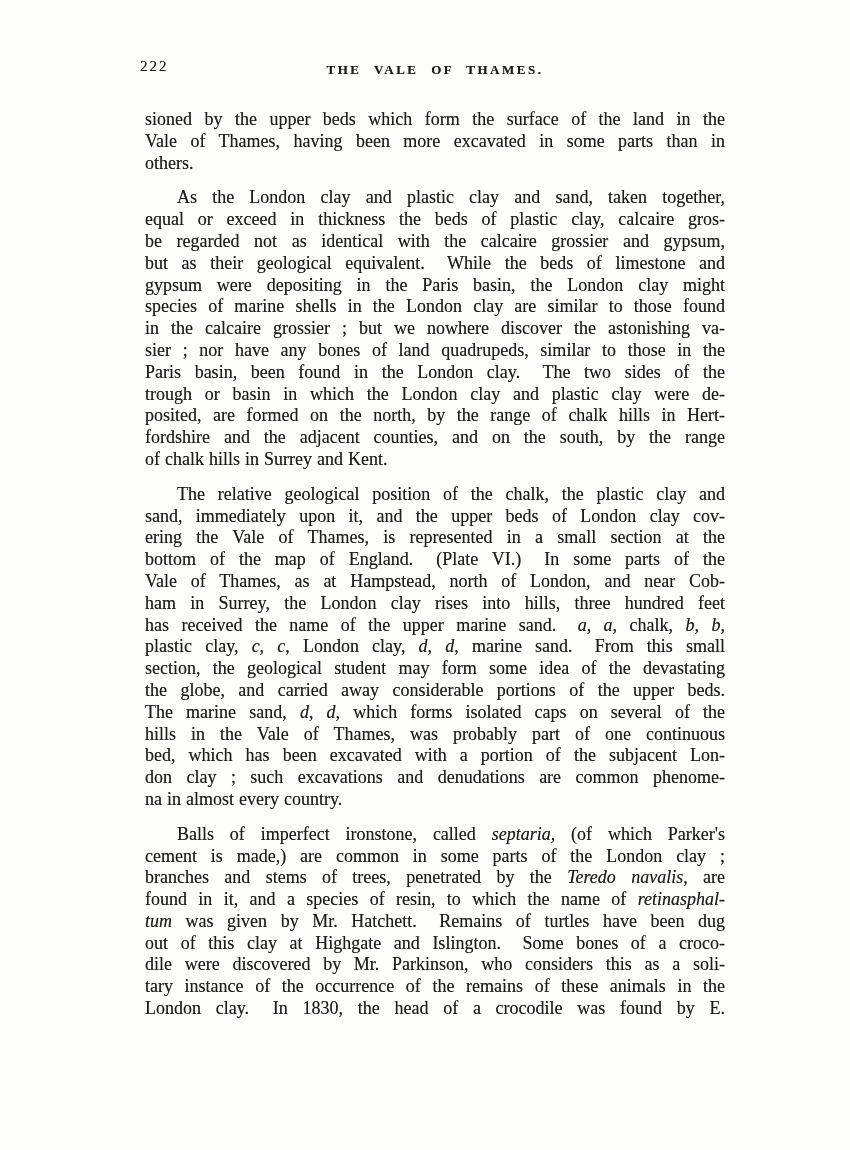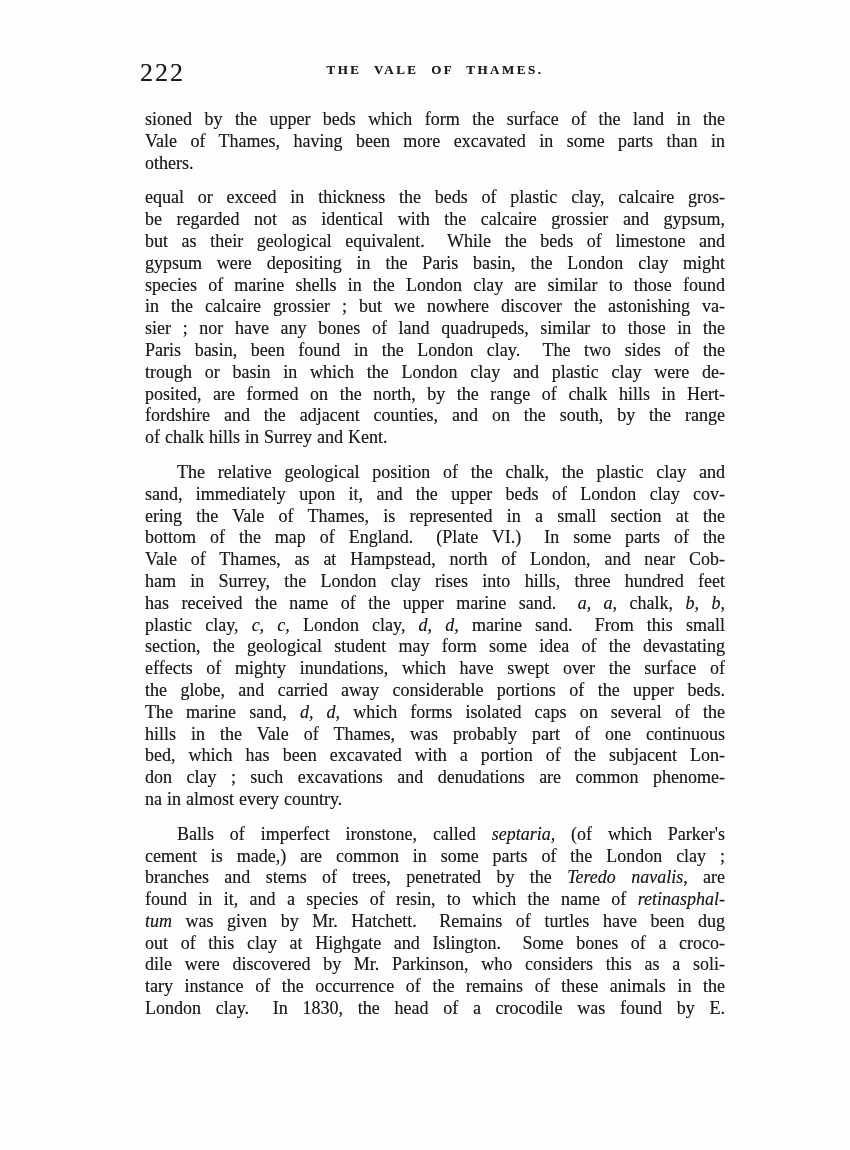--- a/index.html
+++ b/index.html
@@ -15,21 +15,21 @@
     font-family: "Liberation Serif", "DejaVu Serif", serif;
     color: #1d1c1a;
   }
   .header {
     position: absolute;
     left: 132px; top: 58px;
     width: 606px; height: 28px;
   }
   .page-num {
     position: absolute; left: 8px; top: 0;
-    font-size: 26px; letter-spacing: 2px;
+    font-size: 15px; letter-spacing: 2px;
     text-shadow: 0 0 0.5px rgba(20,20,20,0.6);
   }
   .running-title {
     display: block; text-align: center;
     font-size: 13px; font-weight: bold;
     letter-spacing: 2.5px; word-spacing: 7px;
     padding-top: 4px;
     text-shadow: 0 0 0.4px rgba(20,20,20,0.55);
   }
   .text-block {
@@ -60,20 +60,21 @@
     <span class="page-num">222</span>
     <span class="running-title">THE VALE OF THAMES.</span>
   </div>
   <div class="text-block">
       <p class="para">
         <span class="line"><span>sioned by the upper beds which form the surface of the land in the</span></span>
         <span class="line"><span>Vale of Thames, having been more excavated in some parts than in</span></span>
         <span class="line para-last"><span>others.</span></span>
       </p>
       <p class="para">
+        <span class="line indent"><span>As the London clay and plastic clay and sand, taken together,</span></span>
         <span class="line"><span>equal or exceed in thickness the beds of plastic clay, calcaire gros-</span></span>
         <span class="line"><span>be regarded not as identical with the calcaire grossier and gypsum,</span></span>
         <span class="line"><span>but as their geological equivalent.  While the beds of limestone and</span></span>
         <span class="line"><span>gypsum were depositing in the Paris basin, the London clay might</span></span>
         <span class="line"><span>species of marine shells in the London clay are similar to those found</span></span>
         <span class="line"><span>in the calcaire grossier ; but we nowhere discover the astonishing va-</span></span>
         <span class="line"><span>sier ; nor have any bones of land quadrupeds, similar to those in the</span></span>
         <span class="line"><span>Paris basin, been found in the London clay.  The two sides of the</span></span>
         <span class="line"><span>trough or basin in which the London clay and plastic clay were de-</span></span>
         <span class="line"><span>posited, are formed on the north, by the range of chalk hills in Hert-</span></span>
@@ -83,21 +84,20 @@
       <p class="para">
         <span class="line indent"><span>The relative geological position of the chalk, the plastic clay and</span></span>
         <span class="line"><span>sand, immediately upon it, and the upper beds of London clay cov-</span></span>
         <span class="line"><span>ering the Vale of Thames, is represented in a small section at the</span></span>
         <span class="line"><span>bottom of the map of England.  (Plate VI.)  In some parts of the</span></span>
         <span class="line"><span>Vale of Thames, as at Hampstead, north of London, and near Cob-</span></span>
         <span class="line"><span>ham in Surrey, the London clay rises into hills, three hundred feet</span></span>
         <span class="line"><span>has received the name of the upper marine sand.  </span><i>a, a,</i><span> chalk, </span><i>b, b,</i></span>
         <span class="line"><span>plastic clay, </span><i>c, c,</i><span> London clay, </span><i>d, d,</i><span> marine sand.  From this small</span></span>
         <span class="line"><span>section, the geological student may form some idea of the devastating</span></span>
-        <span class="line"><span>effects of mighty inundations, which have swept over the surface of</span></span>
         <span class="line"><span>the globe, and carried away considerable portions of the upper beds.</span></span>
         <span class="line"><span>The marine sand, </span><i>d, d,</i><span> which forms isolated caps on several of the</span></span>
         <span class="line"><span>hills in the Vale of Thames, was probably part of one continuous</span></span>
         <span class="line"><span>bed, which has been excavated with a portion of the subjacent Lon-</span></span>
         <span class="line"><span>don clay ; such excavations and denudations are common phenome-</span></span>
         <span class="line para-last"><span>na in almost every country.</span></span>
       </p>
       <p class="para">
         <span class="line indent"><span>Balls of imperfect ironstone, called </span><i>septaria,</i><span> (of which Parker's</span></span>
         <span class="line"><span>cement is made,) are common in some parts of the London clay ;</span></span>

